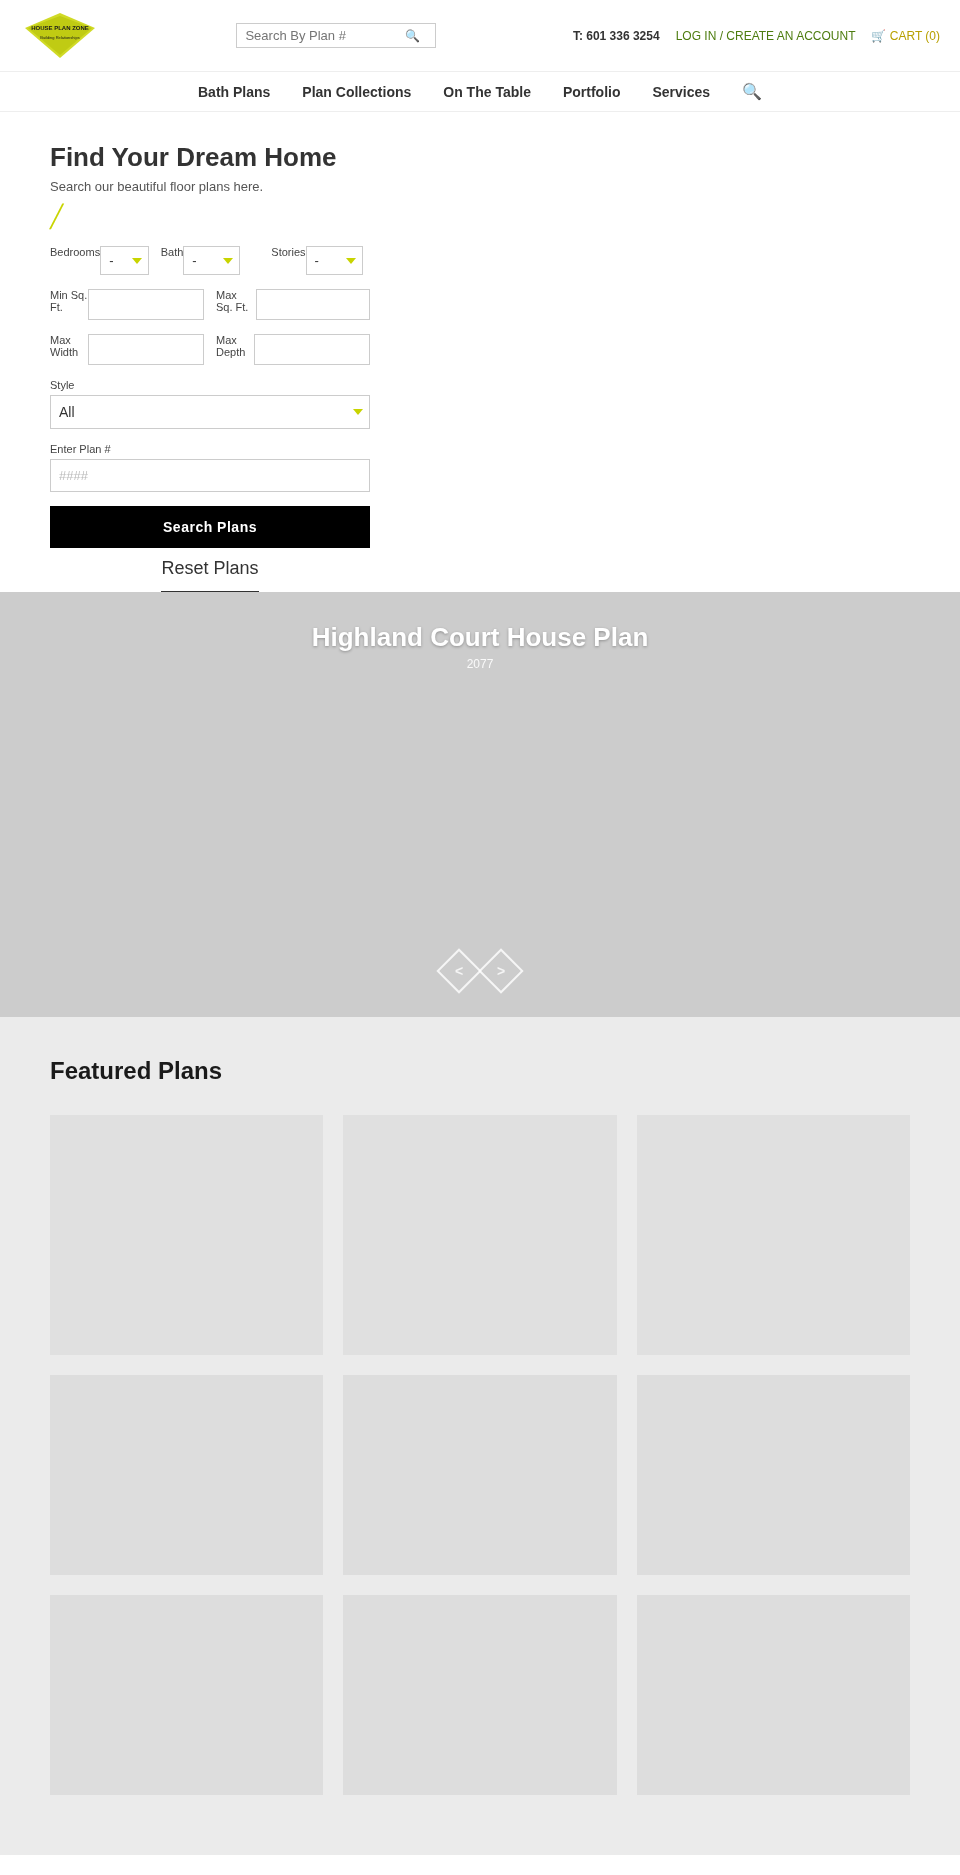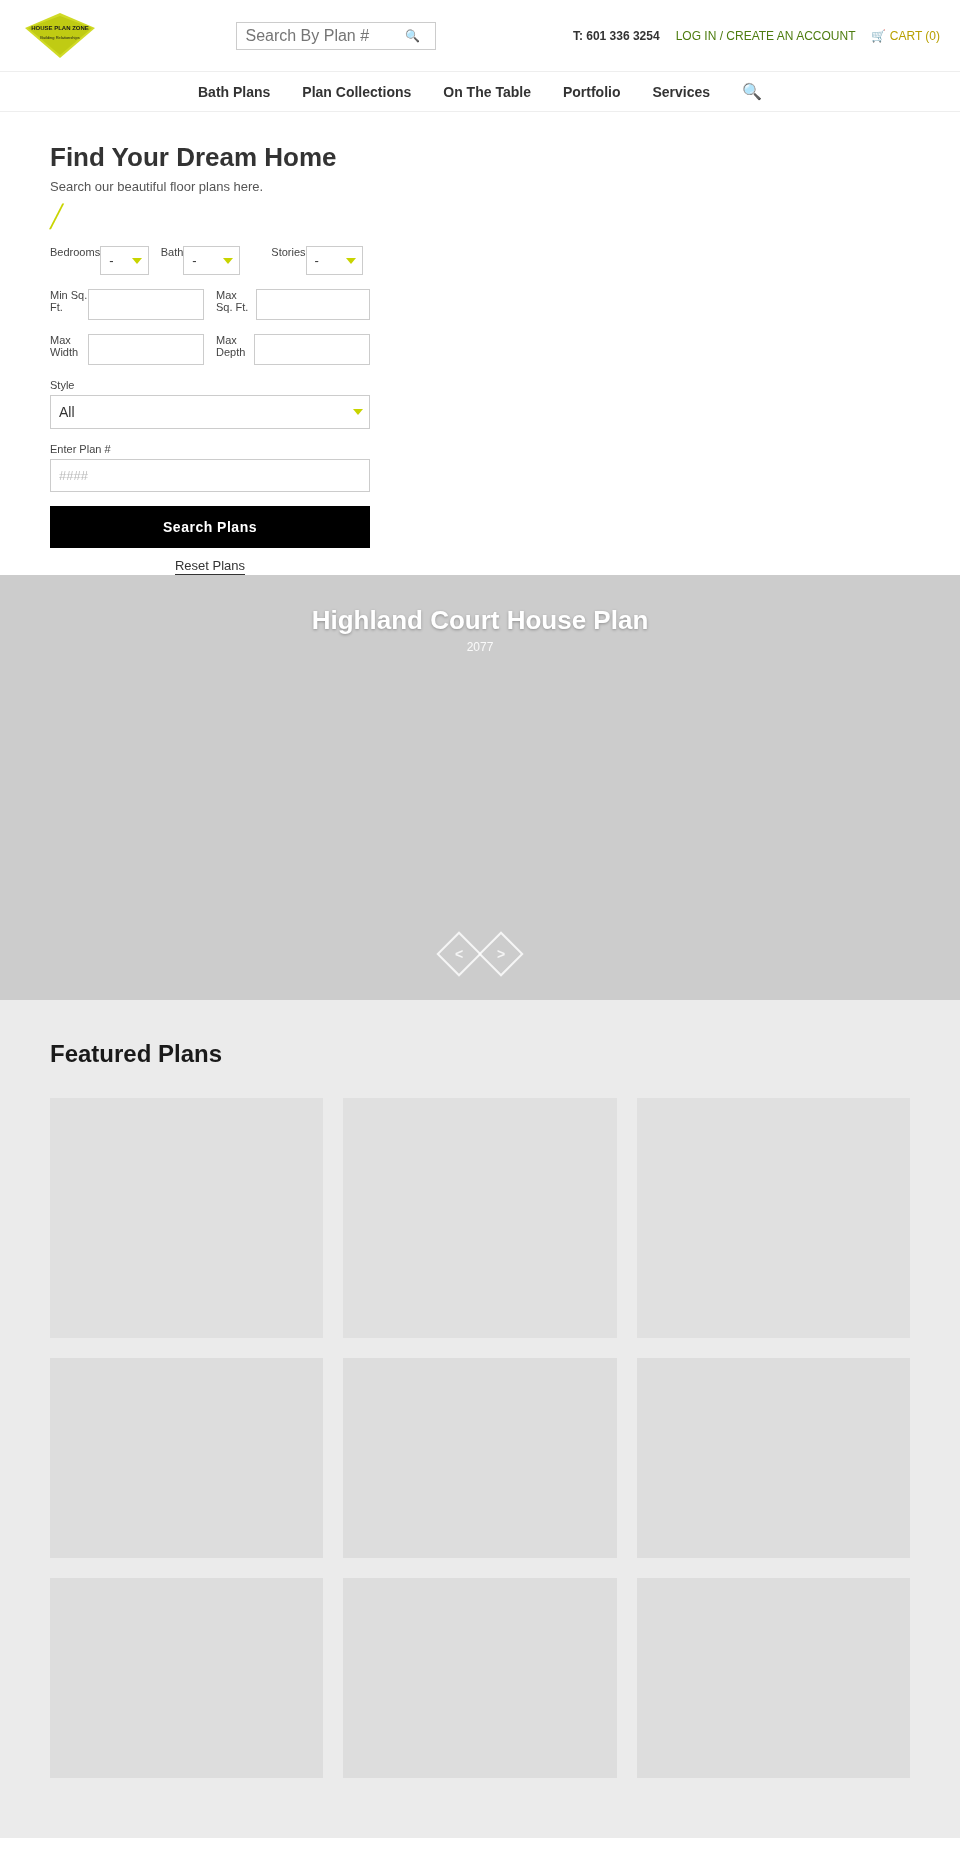--- a/index.html
+++ b/index.html
@@ -38,21 +38,21 @@
       border: 1px solid #ccc;
       padding: 4px 8px;
       font-size: 12px;
       color: #aaa;
       width: 200px;
     }
     .search-bar-top input {
       border: none;
       outline: none;
       width: 160px;
-      font-size: 16px;
+      font-size: 13px;
       color: #1d4ed8;
     }
 
     
     nav {
       display: flex;
       align-items: center;
       justify-content: center;
       gap: 32px;
       padding: 10px 20px;
@@ -187,28 +187,28 @@
       font-size: 14px;
       font-weight: 600;
       cursor: pointer;
       margin-bottom: 10px;
       letter-spacing: 0.5px;
     }
 
     .reset-link {
       display: block;
       text-align: center;
-      font-size: 13px;
+      font-size: 18px;
       color: #333;
       text-decoration: none;
       border-bottom: 1px solid #333;
       width: fit-content;
       margin: 0 auto;
       cursor: pointer;
-      padding-bottom: 1px;
+      padding-bottom: 12px;
     }
 
     
     .featured-banner {
       background: #ccc;
       height: 425px;
       display: flex;
       flex-direction: column;
       align-items: center;
       justify-content: flex-start;

